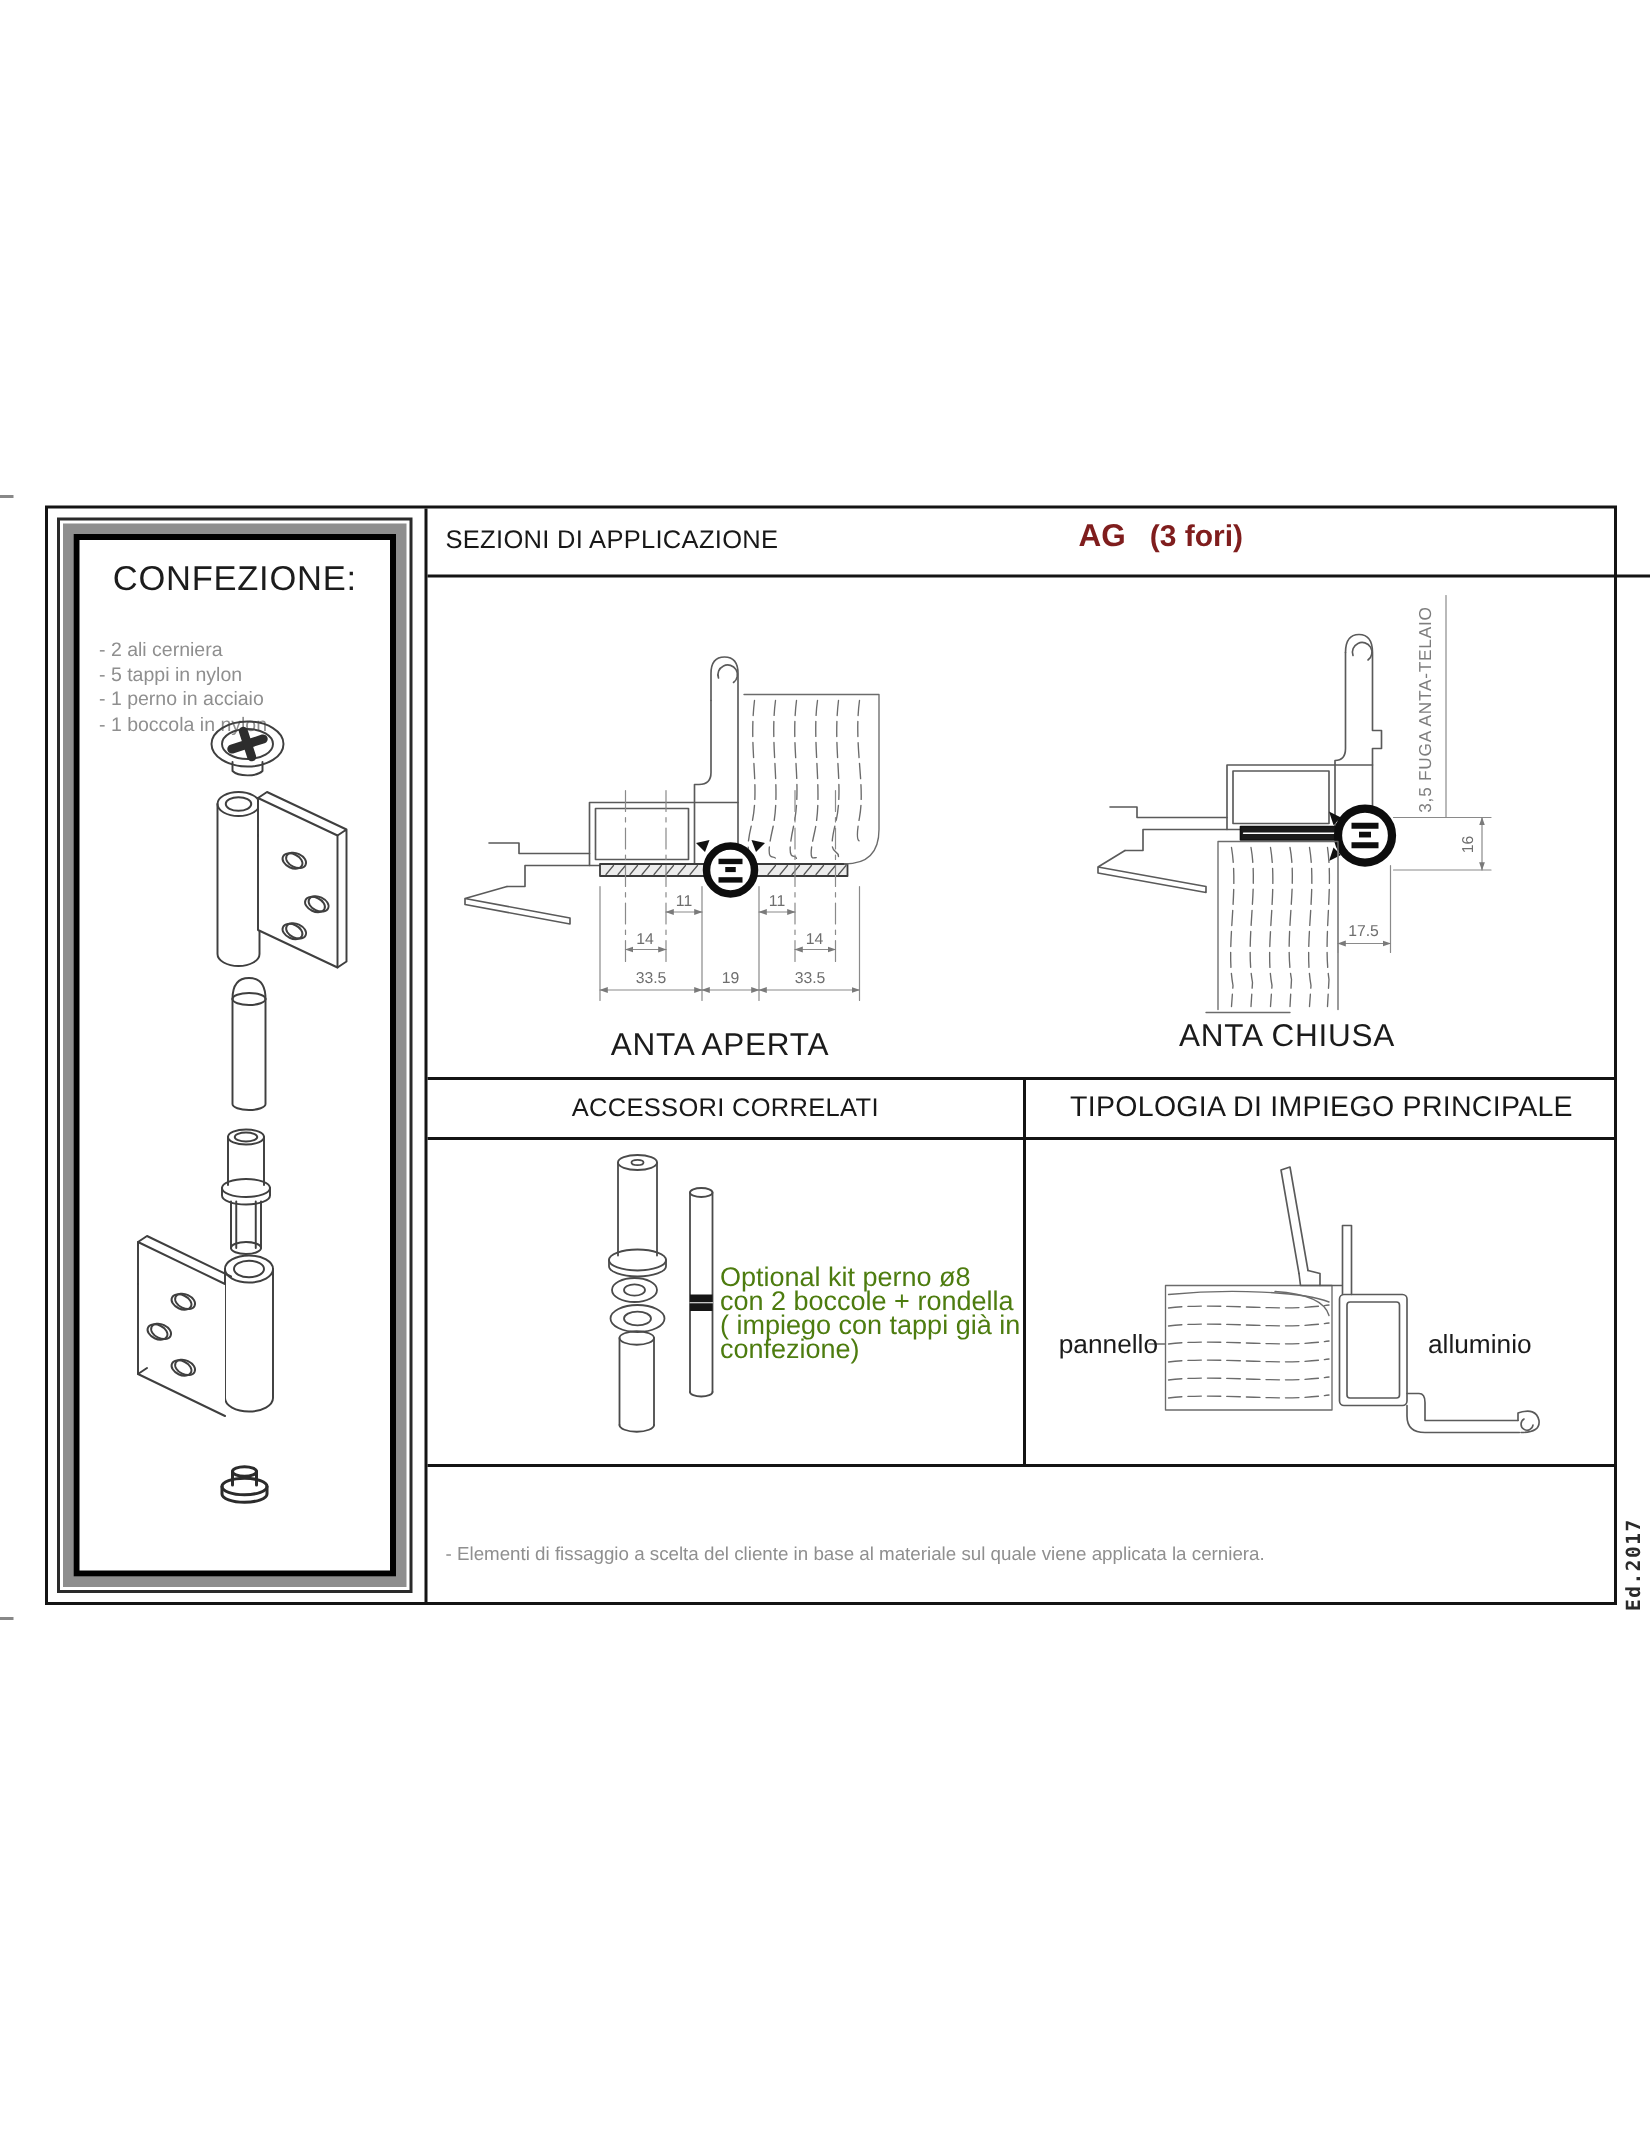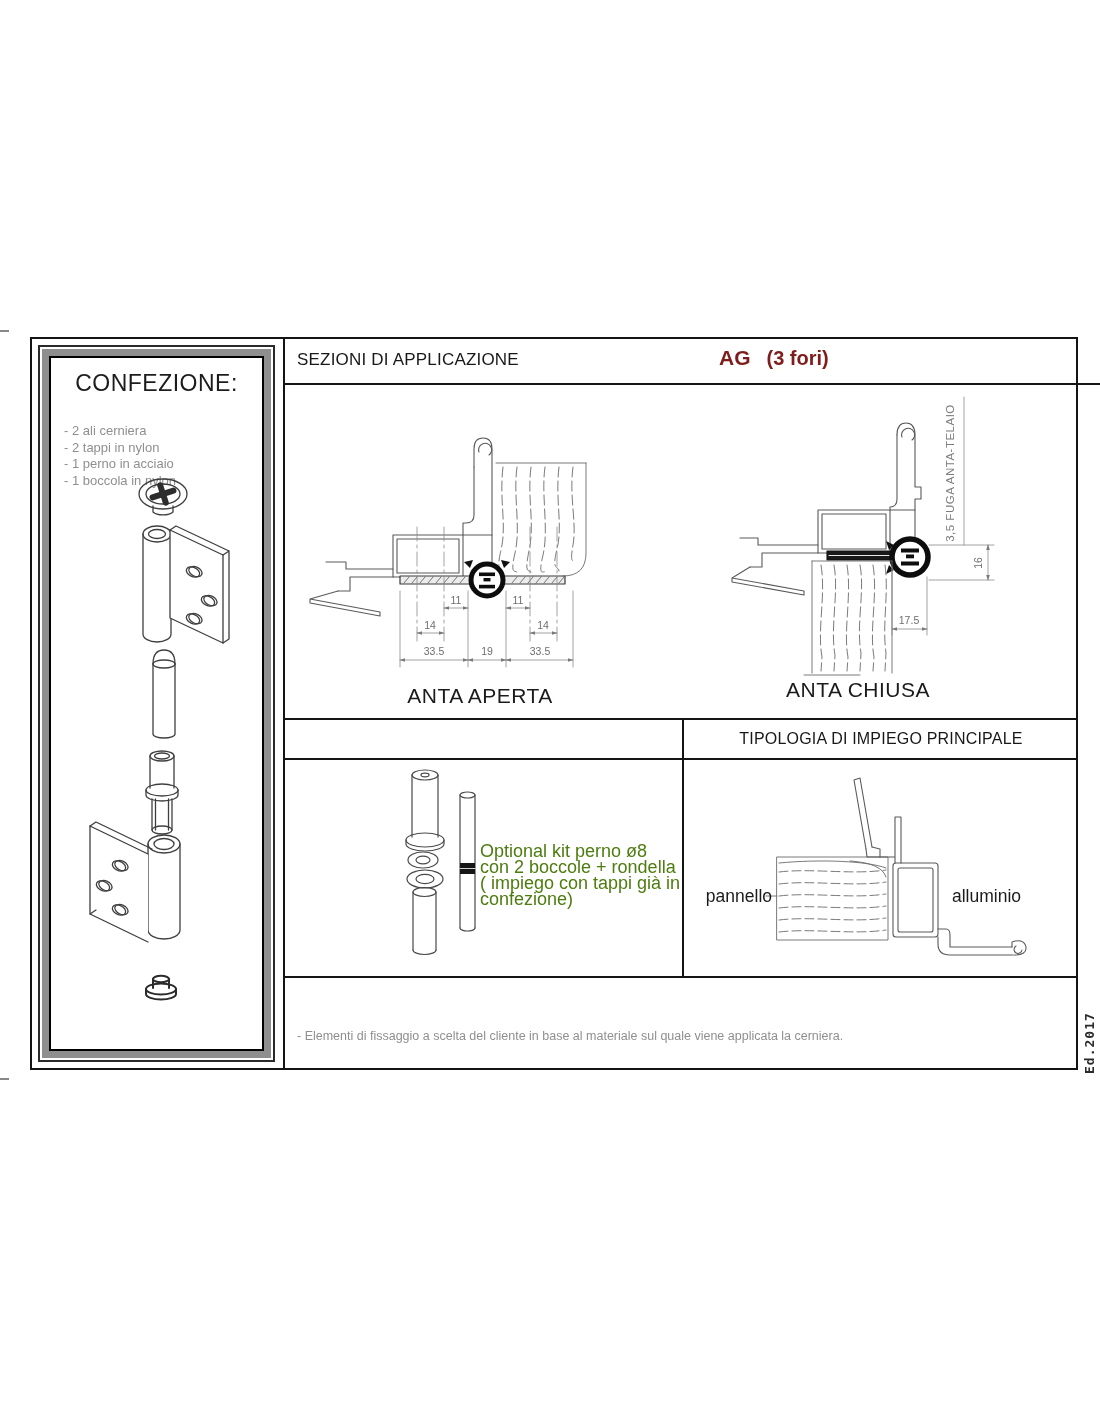--- a/index.html
+++ b/index.html
@@ -5,35 +5,35 @@
   html,body{margin:0;padding:0;background:#fff;}
   .page{position:relative;width:1100px;height:1422px;background:#fff;overflow:hidden;
         font-family:"Liberation Sans",sans-serif;color:#111;}
   .crop{position:absolute;background:#888;}
   .sheet{position:absolute;left:30px;top:337px;width:1048px;height:733px;
          border:2px solid #141414;box-sizing:border-box;background:#fff;}
   
   .leftcol{position:absolute;left:0;top:0;width:251px;height:729px;border-right:2px solid #141414;}
   .conf-outer{position:absolute;left:6px;top:6px;width:237px;height:717px;border:2px solid #2a2a2a;box-sizing:border-box;}
   .conf-band{position:absolute;inset:2px;background:#8e8e8e;}
-  .conf-inner{position:absolute;inset:7px;background:#fff;border:2px solid #000000;}
+  .conf-inner{position:absolute;inset:7px;background:#fff;border:4px solid #000000;}
   .conf-title{margin-top:12px;text-align:center;font-size:23px;letter-spacing:0.5px;color:#1c1c1c;}
   .conf-list{margin:26px 0 0 13px;font-size:13px;line-height:16.5px;color:#8f8f8f;}
   .exploded{position:absolute;left:2px;top:100px;}
   
   .hdr-row{position:absolute;left:253px;top:0;width:959px;height:46px;border-bottom:2px solid #141414;box-sizing:border-box;}
   .hdr-label{position:absolute;left:12px;top:11px;font-size:17px;color:#181818;letter-spacing:0.2px;}
   .ag-title{position:absolute;left:434px;top:7px;font-size:21px;font-weight:bold;color:#7f1d1d;}
   .ag-title .suffix{margin-left:16px;font-size:20px;}
   .band2{position:absolute;left:253px;top:379px;width:793px;height:42px;
          border-top:2px solid #141414;border-bottom:2px solid #141414;box-sizing:border-box;}
   .band2 .cell-l{position:absolute;left:0;top:0;width:397px;height:38px;display:flex;align-items:center;justify-content:center;
                  font-size:17px;color:#181818;letter-spacing:0.2px;}
   .band2 .cell-r{position:absolute;left:399px;top:0;width:394px;height:38px;display:flex;align-items:center;justify-content:center;
-                 font-size:16px;color:#181818;letter-spacing:0.2px;}
+                 font-size:19px;color:#181818;letter-spacing:0.2px;}
   .vdivider{position:absolute;left:650px;top:379px;width:2px;height:258px;background:#141414;}
   .note{position:absolute;left:448px;top:504px;width:220px;font-size:18px;line-height:16px;color:#4d7c0f;}
   .info-row{position:absolute;left:253px;top:637px;width:793px;height:92px;border-top:2px solid #141414;box-sizing:border-box;}
   .info-title{position:absolute;left:10px;top:4px;font-size:24px;font-weight:600;letter-spacing:-0.3px;color:#101010;}
   .info-bullets{position:absolute;left:12px;top:50px;font-size:12.5px;line-height:17px;color:#8f8f8f;}
   .edition{position:absolute;left:1082px;top:1000px;height:74px;width:16px;
            writing-mode:vertical-rl;transform:rotate(180deg);
            font-family:"DejaVu Sans Mono",monospace;font-weight:bold;font-size:13px;color:#2a2a2a;letter-spacing:1px;}
   svg{position:absolute;overflow:visible;}
   svg text{font-family:"Liberation Sans",sans-serif;}
@@ -50,21 +50,21 @@
 
   <div class="sheet">
 
     <div class="leftcol">
       <div class="conf-outer">
         <div class="conf-band">
           <div class="conf-inner">
             <div class="conf-title">CONFEZIONE:</div>
             <div class="conf-list">
               <div>- 2 ali cerniera</div>
-              <div>- 2 tappi in nylon</div>
+              <div>- 5 tappi in nylon</div>
               <div>- 1 perno in acciaio</div>
               <div>- 1 boccola in nylon</div>
             </div>
 
             <svg class="exploded" width="215" height="580" viewBox="0 0 215 580">
               <g fill="none" stroke="#3f3f3f" stroke-width="1.3" stroke-linejoin="round" stroke-linecap="round">
 
                 <g>
                   <ellipse cx="110" cy="36" rx="24" ry="15"></ellipse>
                   <ellipse cx="110" cy="36" rx="17" ry="10"></ellipse>
@@ -275,20 +275,21 @@
           <line x1="288" y1="150" x2="288" y2="185" marker-start="url(#arrC)" marker-end="url(#arrC)"></line>
         </g>
       </g>
       <text class="dimtxt" x="209" y="229" text-anchor="middle">17.5</text>
       <text class="dimtxt" x="282" y="168" text-anchor="middle" transform="rotate(-90 282 168)">16</text>
       <text x="254" y="78" text-anchor="middle" transform="rotate(-90 254 78)" style="fill:#7d7d7d;font-size:11.5px;letter-spacing:0.5px;">3,5  FUGA ANTA-TELAIO</text>
       <text class="diaglabel" x="158" y="302" text-anchor="middle">ANTA CHIUSA</text>
     </svg>
 
     <div class="band2">
+      <div class="cell-l">ACCESSORI CORRELATI</div>
       <div class="cell-r">TIPOLOGIA DI IMPIEGO PRINCIPALE</div>
     </div>
     <div class="vdivider"></div>
 
     <svg style="left:368px;top:426px;" width="180" height="200" viewBox="0 0 180 200">
       <g fill="none" stroke="#4a4a4a" stroke-width="1.2" stroke-linecap="round">
         <g>
           <ellipse cx="25" cy="10" rx="13" ry="5"></ellipse>
           <ellipse cx="25" cy="10" rx="4" ry="1.8"></ellipse>
           <path d="M12,10 V72 M38,10 V72"></path>

